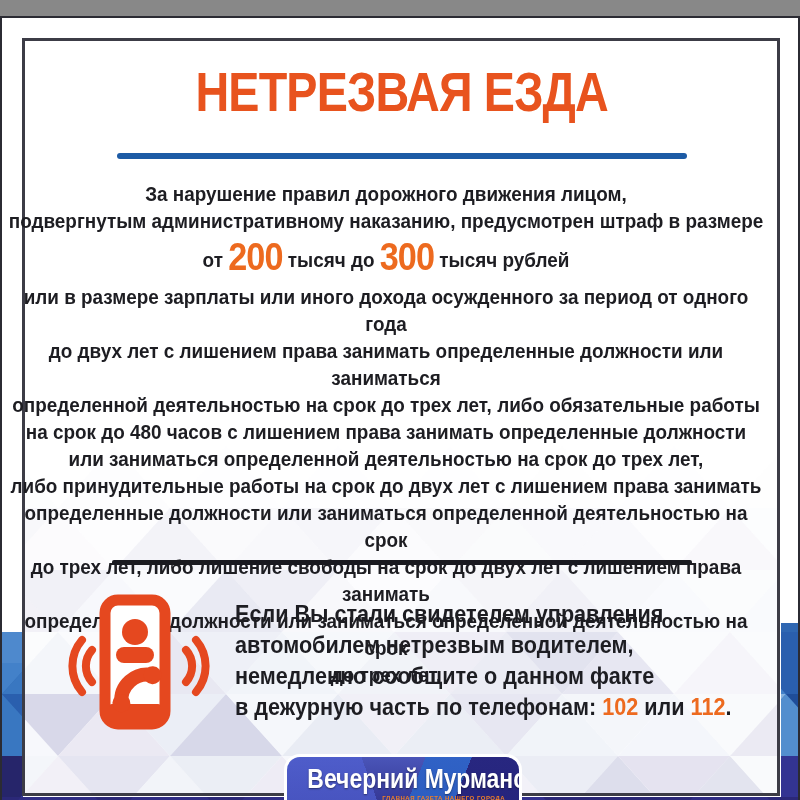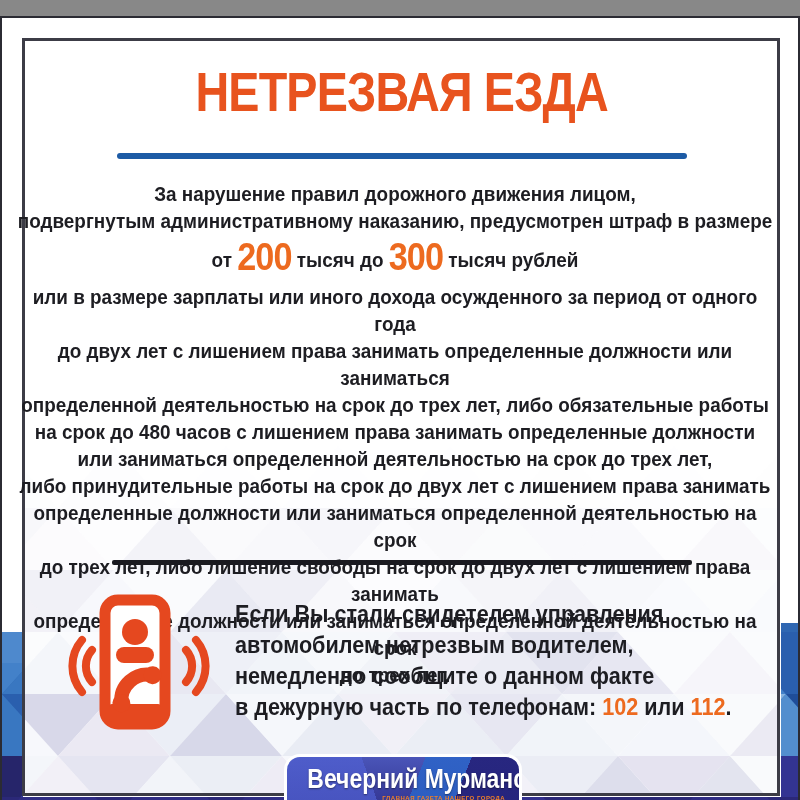--- a/index.html
+++ b/index.html
@@ -19,21 +19,21 @@
   .title{
     display:inline-block;margin:0;font-size:55px;line-height:1.05;font-weight:bold;
     color:#e8531e;letter-spacing:-1px;transform:scaleX(0.85);transform-origin:center top;
     white-space:nowrap;
   }
   .divider-blue{
     position:absolute;left:115px;top:135px;width:570px;height:6px;border-radius:3px;
     background:#1d5ba5;
   }
   .penalty{
-    position:absolute;left:16px;top:162px;width:754px;text-align:center;color:#1d1d22;
+    position:absolute;left:7px;top:162px;width:754px;text-align:center;color:#1d1d22;
   }
   .penalty-inner{
     width:842px;margin-left:-44px;transform:scaleX(0.9);transform-origin:center top;
     font-weight:bold;font-size:21px;line-height:27px;
   }
   .fine-line{line-height:44px;margin:1px 0;}
   .fine-num{font-size:38px;color:#ed6a1f;vertical-align:-3px;letter-spacing:-1px;}
   .divider-dark{
     position:absolute;left:110px;top:542px;width:580px;height:5px;border-radius:2px;
     background:#1a1a20;

